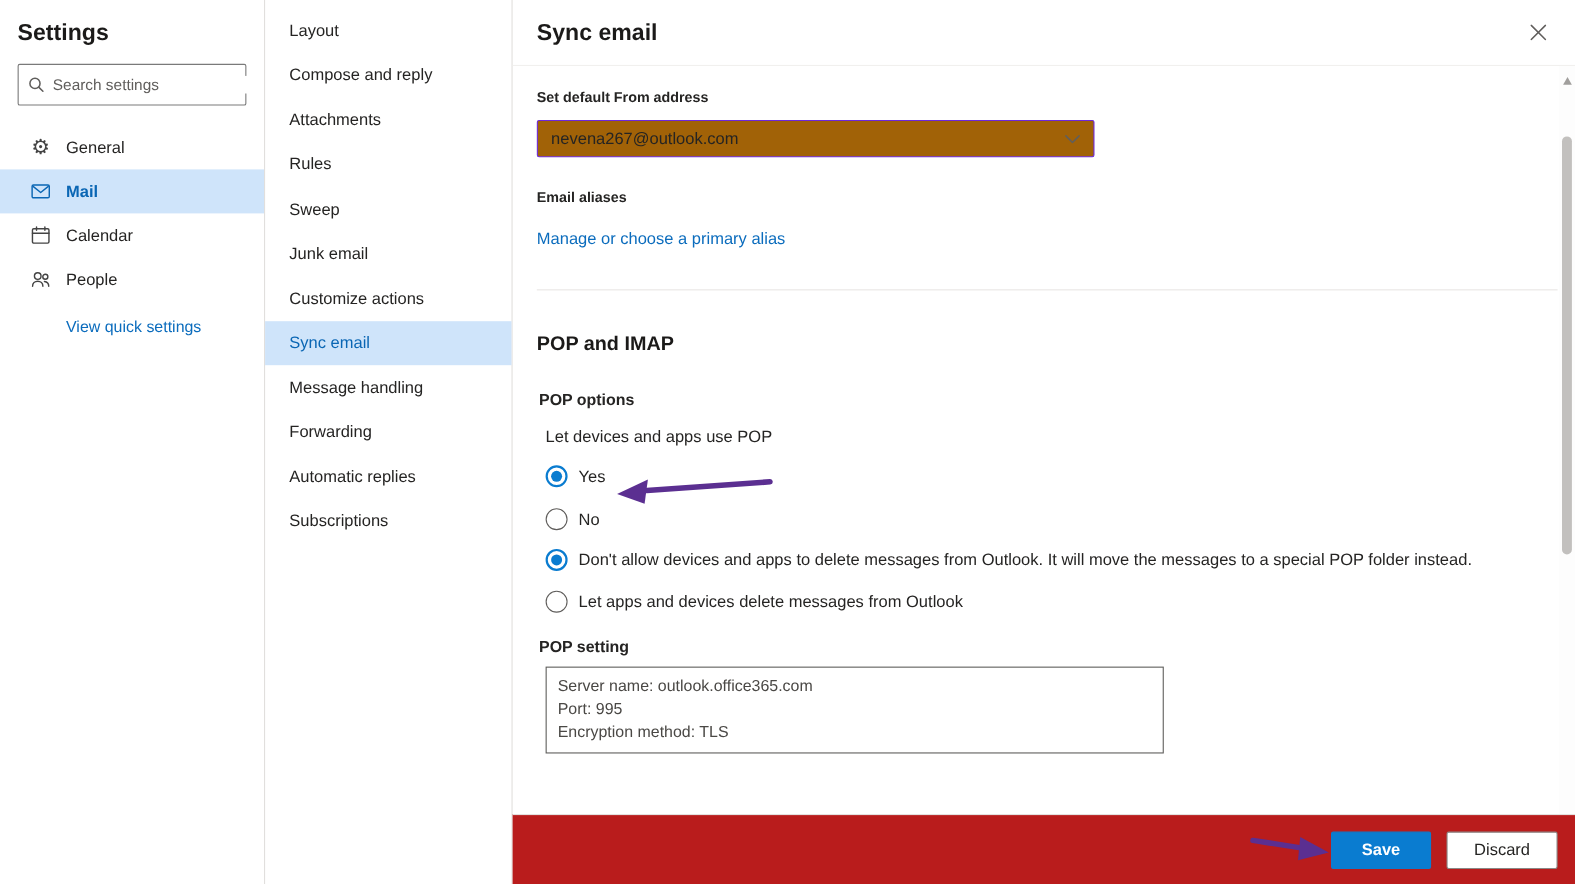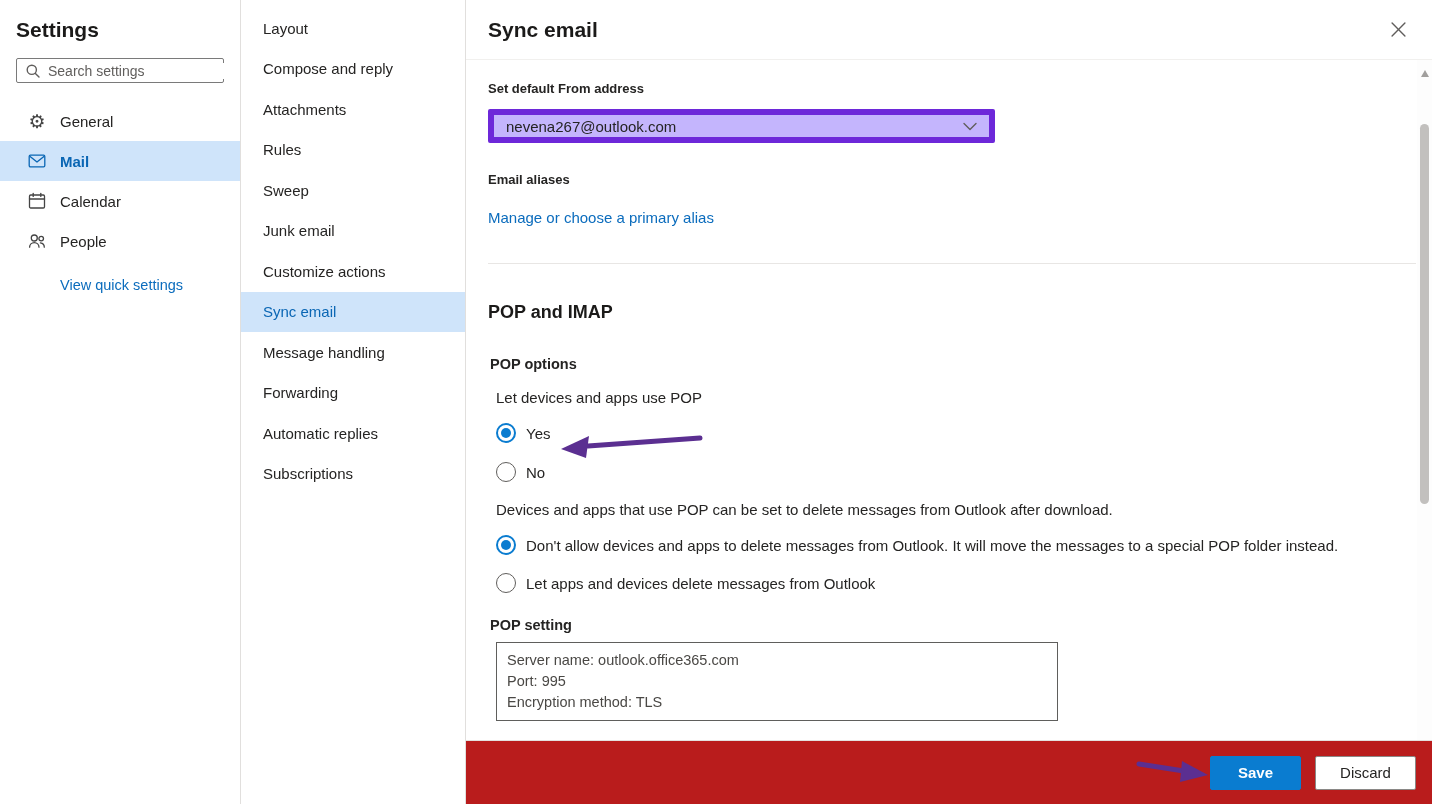--- a/index.html
+++ b/index.html
@@ -3,21 +3,21 @@
 <meta charset="utf-8">
 <style>
   * { box-sizing: border-box; margin: 0; padding: 0; }
   html,body { width: 1432px; height: 804px; overflow: hidden; background: #fff;
               font-family: "Liberation Sans", sans-serif; color: #252423; }
   .app { position: relative; display: flex; width: 1432px; height: 804px; }
 
   
   .sidebar { width: 241px; flex: 0 0 241px; border-right: 1px solid #e1dfdd; padding-top: 14px; }
   .sidebar-title { font-size: 21px; font-weight: 700; padding: 4px 16px 16px; color: #1b1a19; }
-  .search-box { margin: 0 16px 18px; height: 25px; border: 1px solid #7a7a7a; border-radius: 2px;
+  .search-box { margin: 0 16px 18px; height: 38px; border: 1px solid #7a7a7a; border-radius: 2px;
                 display: flex; align-items: center; padding: 0 8px; gap: 7px; background: #fff; }
   .search-box input { border: none; outline: none; flex: 1; font-size: 14px;
                       font-family: "Liberation Sans", sans-serif; color: #252423; }
   .search-box input::placeholder { color: #605e5c; }
   .side-item { height: 40px; display: flex; align-items: center; padding-left: 28px; gap: 14px;
                font-size: 15px; cursor: pointer; color: #252423; }
   .side-item svg, .side-item .glyph { color: #444; }
   .side-item.selected { background: #cfe4fa; color: #0a66b4; font-weight: 700; }
   .side-item.selected svg, .side-item.selected .glyph { color: #0a66b4; }
   .glyph { font-size: 19px; line-height: 1; width: 18px; text-align: center; }
@@ -32,23 +32,23 @@
 
   
   .panel { flex: 1; display: flex; flex-direction: column; position: relative; min-width: 0; }
   .panel-header { height: 60px; flex: 0 0 60px; display: flex; align-items: center;
                   justify-content: space-between; padding: 0 26px 0 22px; border-bottom: 1px solid #f1f0ee; }
   .panel-title { font-size: 21px; font-weight: 700; color: #1b1a19; }
   .close-btn { cursor: pointer; display: flex; align-items: center; }
   .panel-content { flex: 1; padding: 12px 40px 0 22px; overflow: hidden; }
 
   .field-label { font-size: 13px; font-weight: 700; margin-top: 9px; }
-  .dropdown { margin-top: 13px; width: 507px; height: 34px; border: 6px solid #6d28d9; border-radius: 2px;
+  .dropdown { margin-top: 13px; width: 507px; height: 34px; border: 1px solid #6d28d9; border-radius: 2px;
               display: flex; align-items: center; justify-content: space-between;
-              padding: 0 12px; font-size: 15px; cursor: pointer; background: #c4b5fd; }
+              padding: 0 12px; font-size: 15px; cursor: pointer; background: #a16207; }
   .aliases-label { margin-top: 29px; }
   .link { display: inline-block; margin-top: 22px; color: #0b6cbd; font-size: 15px; cursor: pointer; }
   .section-divider { border: none; border-top: 1px solid #e8e6e4; margin: 36px -24px 0 0; }
   .section-heading { font-size: 18px; font-weight: 700; margin-top: 38px; color: #1b1a19; }
   .sub-label { font-size: 14.5px; font-weight: 700; margin-top: 33px; padding-left: 2px; }
   .question { font-size: 15px; margin-top: 17px; padding-left: 8px; }
   .radio-row { display: flex; align-items: center; gap: 10px; margin-top: 17px; padding-left: 8px;
                font-size: 15px; cursor: pointer; }
   .radio { width: 20px; height: 20px; border-radius: 50%; flex: 0 0 20px; position: relative; background:#fff; }
   .radio.unchecked { border: 1.5px solid #605e5c; }
@@ -190,21 +190,20 @@
       <div class="radio-row">
         <span class="radio checked"></span>
         <span>Yes</span>
       </div>
 
       <div class="radio-row" style="margin-top:19px;">
         <span class="radio unchecked"></span>
         <span>No</span>
       </div>
 
-      <div class="note">Devices and apps that use POP can be set to delete messages from Outlook after download.</div>
 
       <div class="radio-row">
         <span class="radio checked"></span>
         <span>Don't allow devices and apps to delete messages from Outlook. It will move the messages to a special POP folder instead.</span>
       </div>
 
       <div class="radio-row" style="margin-top:18px;">
         <span class="radio unchecked"></span>
         <span>Let apps and devices delete messages from Outlook</span>
       </div>

